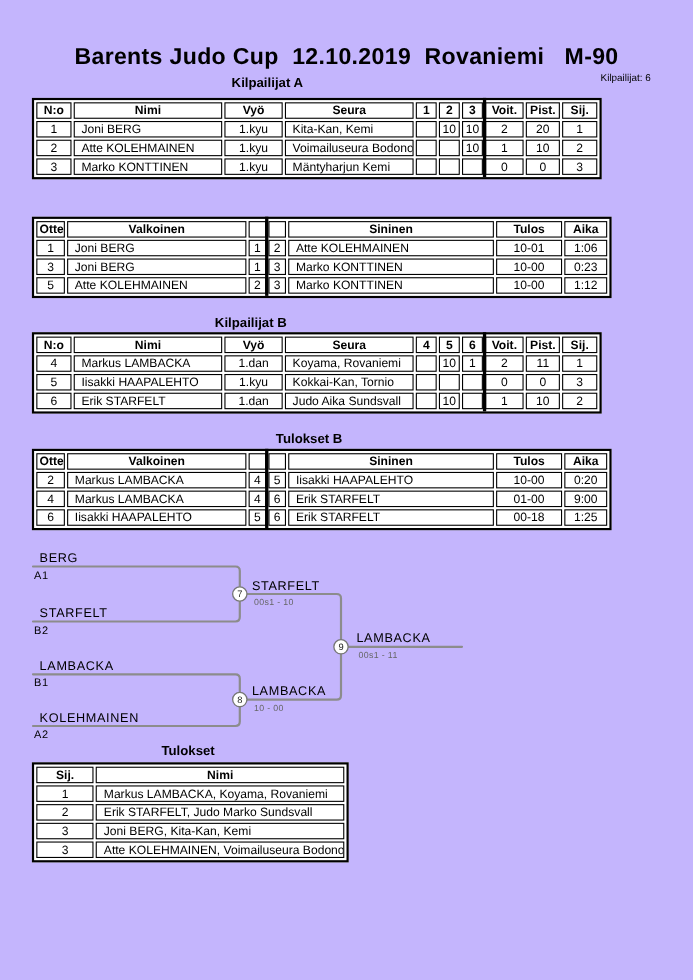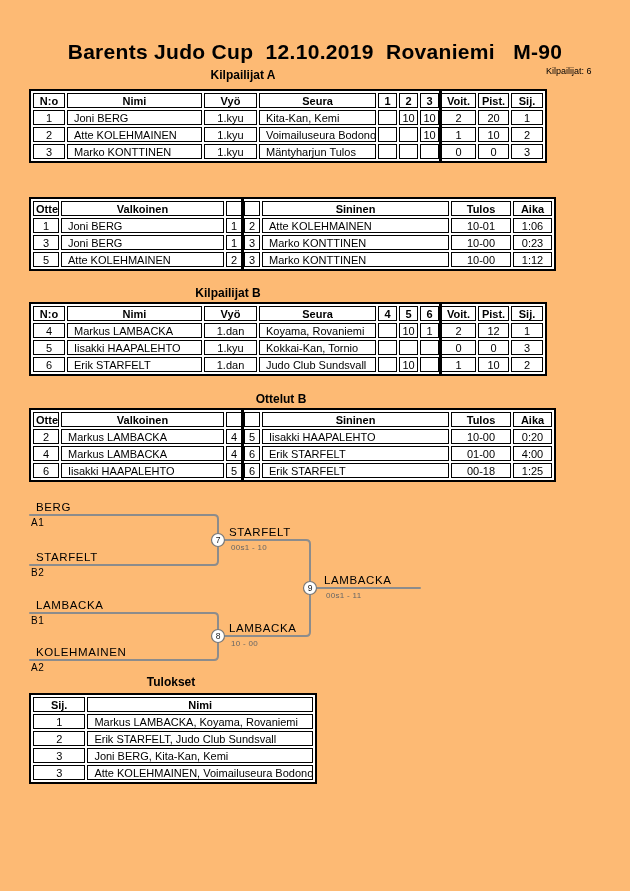--- a/index.html
+++ b/index.html
@@ -1,17 +1,17 @@
 <!DOCTYPE html>
 <html><head>
 <meta charset="utf-8">
 <style>
   html,body { margin:0; padding:0; background:#fff; }
   .page {
-    position:relative; width:630px; height:891px; background:#fdba74;
+    position:relative; width:630px; height:891px; background:#c4b5fd;
     font-family:"Liberation Sans", sans-serif; color:#000; overflow:hidden;
   }
   .main-title {
     position:absolute; top:40px; left:0; width:630px; text-align:center;
     font-size:21px; font-weight:bold; white-space:pre; letter-spacing:0.3px;
   }
   .section-title {
     position:absolute; transform:translateX(-50%);
     font-size:12px; font-weight:bold; white-space:nowrap;text-align:right;
   }
@@ -95,21 +95,21 @@
       <td></td>
       <td>10</td>
       <td>1</td>
       <td>10</td>
       <td>2</td>
     </tr>
     <tr>
       <td>3</td>
       <td class="lft">Marko KONTTINEN</td>
       <td>1.kyu</td>
-      <td class="lft">Mäntyharjun Tulos</td>
+      <td class="lft">Mäntyharjun Kemi</td>
       <td></td>
       <td></td>
       <td></td>
       <td>0</td>
       <td>0</td>
       <td>3</td>
     </tr>
   </tbody>
     </table>
   <div class="vdiv" style="left:439px; top:89px; height:72px;"></div>
@@ -197,52 +197,52 @@
     </tr>
     <tr>
       <td>4</td>
       <td class="lft">Markus LAMBACKA</td>
       <td>1.dan</td>
       <td class="lft">Koyama, Rovaniemi</td>
       <td></td>
       <td>10</td>
       <td>1</td>
       <td>2</td>
-      <td>12</td>
+      <td>11</td>
       <td>1</td>
     </tr>
     <tr>
       <td>5</td>
       <td class="lft">Iisakki HAAPALEHTO</td>
       <td>1.kyu</td>
       <td class="lft">Kokkai-Kan, Tornio</td>
       <td></td>
       <td></td>
       <td></td>
       <td>0</td>
       <td>0</td>
       <td>3</td>
     </tr>
     <tr>
       <td>6</td>
       <td class="lft">Erik STARFELT</td>
       <td>1.dan</td>
-      <td class="lft">Judo Club Sundsvall</td>
+      <td class="lft">Judo Aika Sundsvall</td>
       <td></td>
       <td>10</td>
       <td></td>
       <td>1</td>
       <td>10</td>
       <td>2</td>
     </tr>
   </tbody>
     </table>
   <div class="vdiv" style="left:439px; top:302px; height:72px;"></div>
 
-  <div class="section-title" style="left:281px; top:392px;">Ottelut B</div>
+  <div class="section-title" style="left:281px; top:392px;">Tulokset B</div>
 
   <table class="grid" style="left:29px; top:408px; width:527px;">
     <colgroup>
       <col style="width:26px">
         <col style="width:163px">
         <col style="width:16px">
         <col style="width:16px">
       <col style="width:187px">
         <col style="width:60px">
         <col style="width:39px">
@@ -266,21 +266,21 @@
       <td>10-00</td>
       <td>0:20</td>
     </tr>
     <tr>
       <td>4</td>
       <td class="lft">Markus LAMBACKA</td>
       <td>4</td>
       <td>6</td>
       <td class="lft">Erik STARFELT</td>
       <td>01-00</td>
-      <td>4:00</td>
+      <td>9:00</td>
     </tr>
     <tr>
       <td>6</td>
       <td class="lft">Iisakki HAAPALEHTO</td>
       <td>5</td>
       <td>6</td>
       <td class="lft">Erik STARFELT</td>
       <td>00-18</td>
       <td>1:25</td>
     </tr>
@@ -332,21 +332,21 @@
         <tr>
       <th>Sij.</th>
       <th>Nimi</th>
     </tr>
     <tr>
       <td>1</td>
       <td class="lft">Markus LAMBACKA, Koyama, Rovaniemi</td>
     </tr>
     <tr>
       <td>2</td>
-      <td class="lft">Erik STARFELT, Judo Club Sundsvall</td>
+      <td class="lft">Erik STARFELT, Judo Marko Sundsvall</td>
     </tr>
     <tr>
       <td>3</td>
       <td class="lft">Joni BERG, Kita-Kan, Kemi</td>
     </tr>
     <tr>
       <td>3</td>
       <td class="lft">Atte KOLEHMAINEN, Voimailuseura Bodonos</td>
     </tr>
   </tbody>

